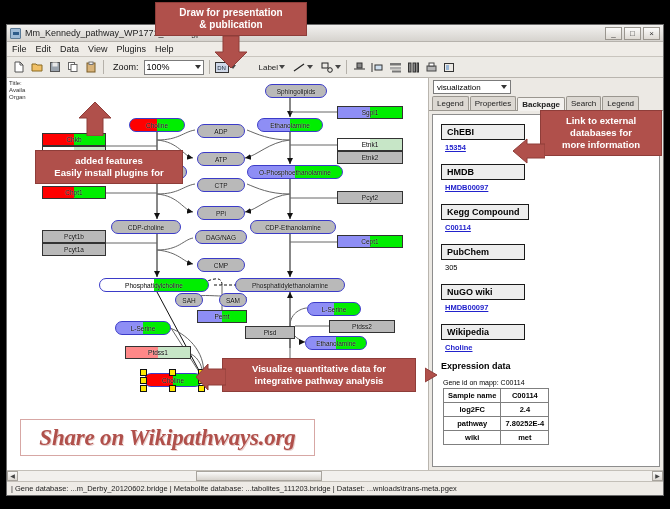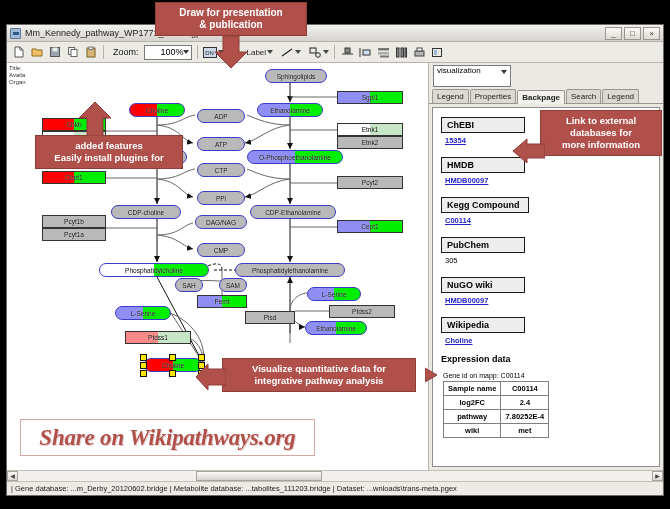--- a/index.html
+++ b/index.html
@@ -71,23 +71,23 @@
     font-size: 9px;
   }
   .tb-btn {
     width: 15px; height: 15px;
     border: 1px solid transparent;
     display: flex; align-items: center; justify-content: center;
   }
   .tb-sep { width: 1px; height: 14px; background: #b5b1aa; margin: 0 2px; }
   .zoom-label { font-size: 9px; margin: 0 2px 0 4px; color: #111; }
   .zoom-combo {
-    width: 48px; height: 15px;
+    width: 60px; height: 15px;
     background: #fff; border: 1px solid #7b7b7b;
-    font-size: 9px; padding-left: 16px; line-height: 13px;
+    font-size: 9px; padding-left: 2px; line-height: 13px;
     display: flex; align-items: center; position: relative;
   }
   .zoom-combo .arrow {
     position: absolute; right: 2px; top: 4px;
     width: 0; height: 0;
     border-left: 3px solid transparent; border-right: 3px solid transparent;
     border-top: 4px solid #333;
   }
   .mini-combo { display: flex; align-items: center; gap: 1px; }
   .mini-combo .arrow {
@@ -112,24 +112,24 @@
   }
   
   .side {
     flex: 1;
     background: #ece9e4;
     display: flex; flex-direction: column;
     min-width: 0;
   }
   .side-topcombo {
     margin: 2px 4px 2px 4px;
-    height: 22px; width: 78px;
+    height: 14px; width: 78px;
     background: #fff; border: 1px solid #7b7b7b;
     font-size: 8px; padding-left: 3px;
-    display: flex; position: relative;
+    display: flex; align-items: center; position: relative;
   }
   .side-topcombo .arrow {
     position: absolute; right: 3px; top: 4px;
     width: 0; height: 0;
     border-left: 3px solid transparent; border-right: 3px solid transparent;
     border-top: 4px solid #333;
   }
   .tabs {
     display: flex; align-items: flex-end;
     padding-left: 3px; height: 15px;
@@ -268,20 +268,28 @@
     <div class="titlebar">
       <div class="tb-icon"></div>
       <div class="tb-title">Mm_Kennedy_pathway_WP1771_45176.gpml</div>
       <div class="tb-btns">
         <span>_</span>
         <span>□</span>
         <span>×</span>
       </div>
     </div>
 
+    <div class="menubar">
+      <span>File</span>
+      <span>Edit</span>
+      <span>Data</span>
+      <span>View</span>
+      <span>Plugins</span>
+      <span>Help</span>
+    </div>
 
     <div class="toolbar">
       <div class="tb-btn">
         <svg width="12" height="12" viewBox="0 0 12 12">
             <path d="M2 1h5l3 3v7H2z" fill="#fff" stroke="#555"></path>
             <path d="M7 1v3h3" fill="none" stroke="#555"></path>
           </svg>
       </div>
       <div class="tb-btn">
         <svg width="12" height="12" viewBox="0 0 12 12">

